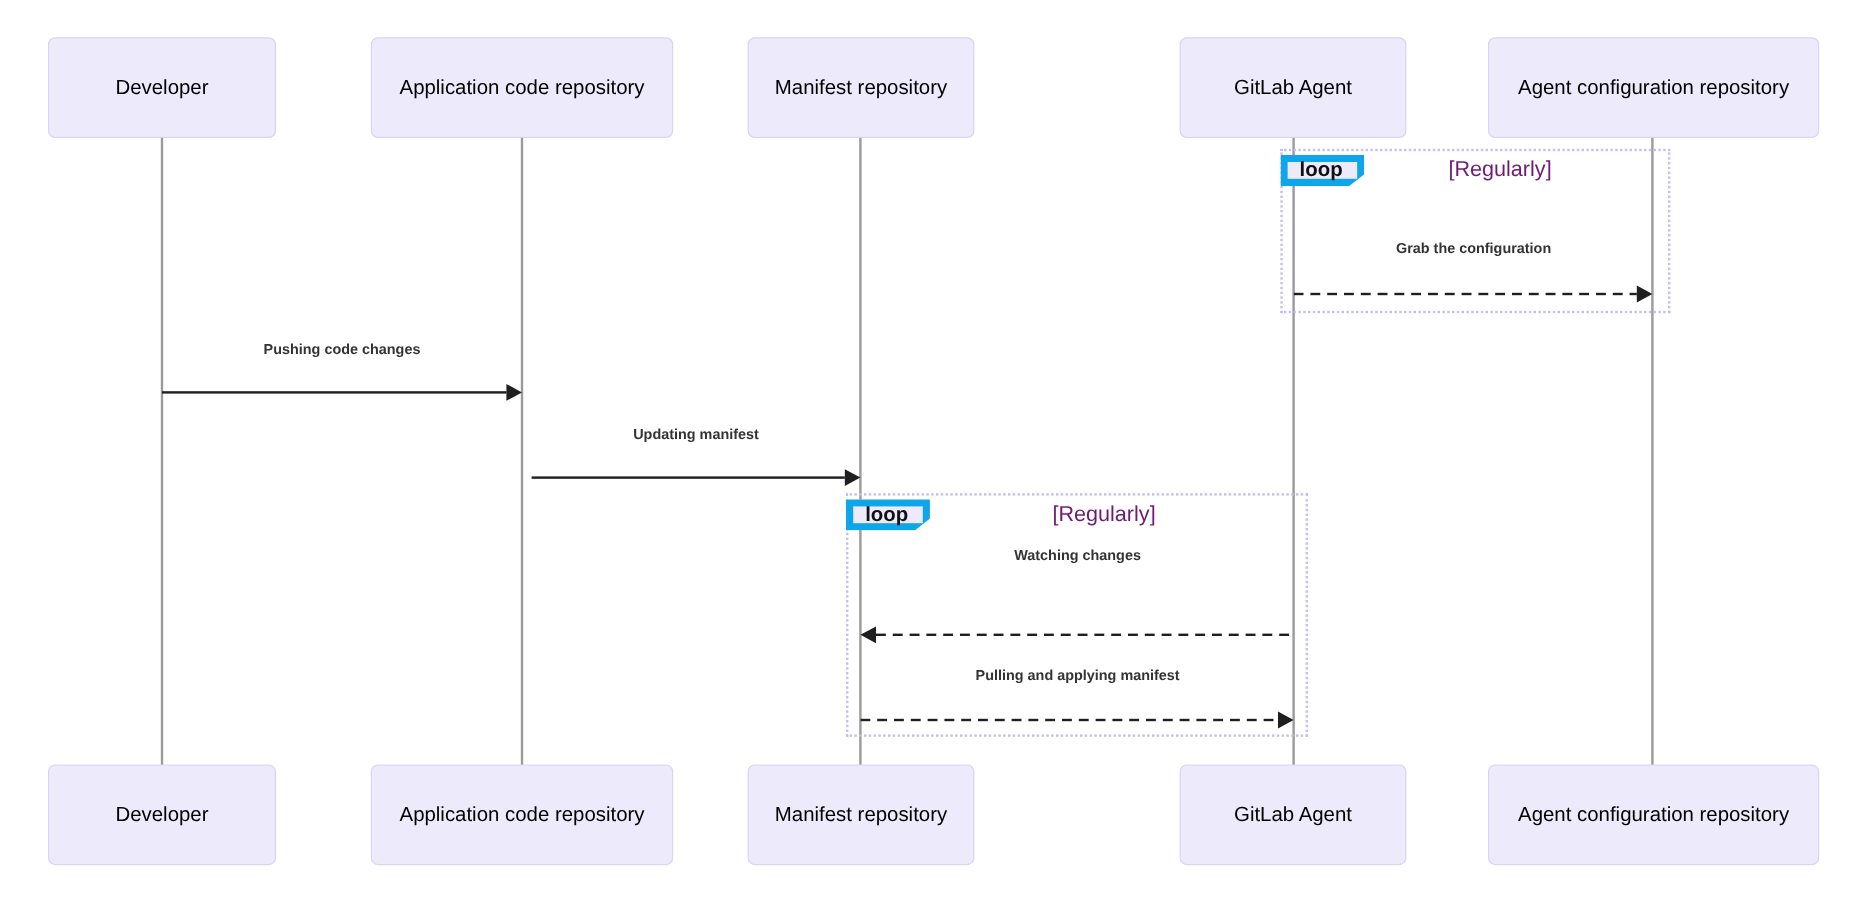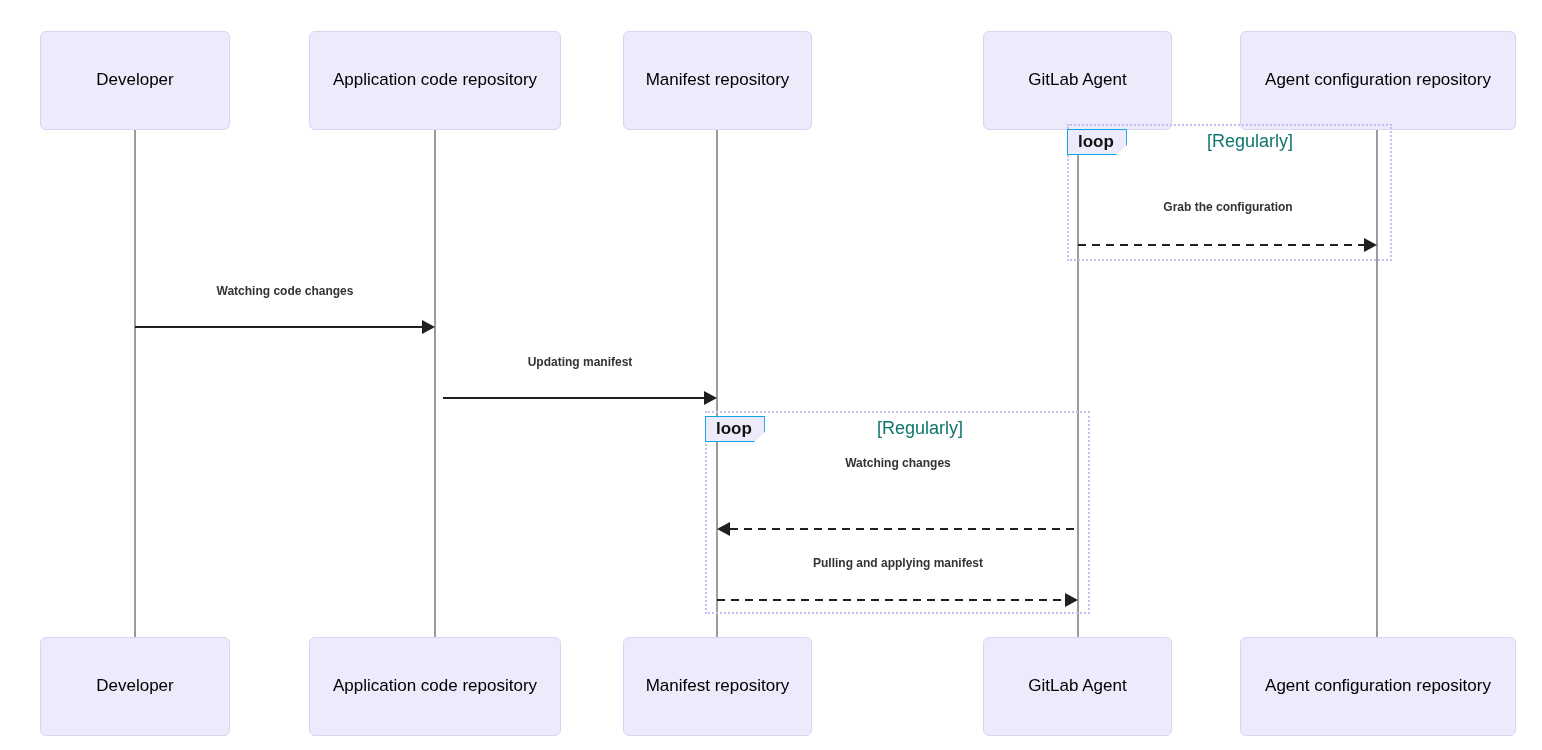--- a/index.html
+++ b/index.html
@@ -30,21 +30,21 @@
     height: 525px;
   }
 
   
   .participant {
     position: absolute;
     box-sizing: border-box;
     background: #ECEAFB;
     border: 1px solid #d9d4f2;
     border-radius: 6px;
-    height: 99px;
+    height: 84px;
     display: flex;
     align-items: center;
     justify-content: center;
     color: #000000;
     font-size: 17px;
     font-family: "Liberation Sans", sans-serif;
     font-weight: 400;
     line-height: 1.2;
     text-align: center;
     white-space: nowrap;
@@ -56,37 +56,37 @@
   .loopbox {
     position: absolute;
     box-sizing: border-box;
     border: 2px dotted #c7bdf0;
     background: transparent;
   }
   .loop-tab {
     position: absolute;
     box-sizing: border-box;
     background: #ECEAFB;
-    border: 1px solid #0ea5e9;
+    border: 6px solid #0ea5e9;
     height: 26px;
     padding: 0 12px 0 10px;
     display: flex;
     align-items: center;
     font-size: 17px;
     font-weight: 700;
     color: #111111;
     font-family: "Liberation Sans", sans-serif;
     
     clip-path: polygon(0 0, 100% 0, 100% 62%, 82% 100%, 0 100%);
   }
   .loop-cond {
     position: absolute;
     font-size: 18px;
     font-weight: 400;
-    color: #0f766e;
+    color: #701a75;
     font-family: "Liberation Sans", sans-serif;
     white-space: nowrap;
   }
 
   
   .msg-label {
     position: absolute;
     font-size: 12px;
     font-weight: 700;
     color: #333333;
@@ -165,21 +165,21 @@
     <span>loop</span>
   </div>
   <div class="loop-cond" style="left:1207px;top:131px">[Regularly]</div>
 
   <div class="loopbox" style="left:705px;top:411px;width:385px;height:203px"></div>
   <div class="loop-tab" style="left:705px;top:416px">
     <span>loop</span>
   </div>
   <div class="loop-cond" style="left:877px;top:418px">[Regularly]</div>
 
-  <div class="msg-label" style="left:285px;top:284px">Watching code changes</div>
+  <div class="msg-label" style="left:285px;top:284px">Pushing code changes</div>
   <div class="msg-line solid" style="left:135px;top:326px;width:287px"></div>
   <div class="arrowhead right" style="left:422px;top:320px"></div>
 
   <div class="msg-label" style="left:580px;top:355px">Updating manifest</div>
   <div class="msg-line solid" style="left:443px;top:397px;width:261px"></div>
   <div class="arrowhead right" style="left:704px;top:391px"></div>
 
   <div class="msg-label" style="left:1228px;top:200px">Grab the configuration</div>
   <div class="msg-line dashed" style="left:1078px;top:244px;width:286px"></div>
   <div class="arrowhead right" style="left:1364px;top:238px"></div>

